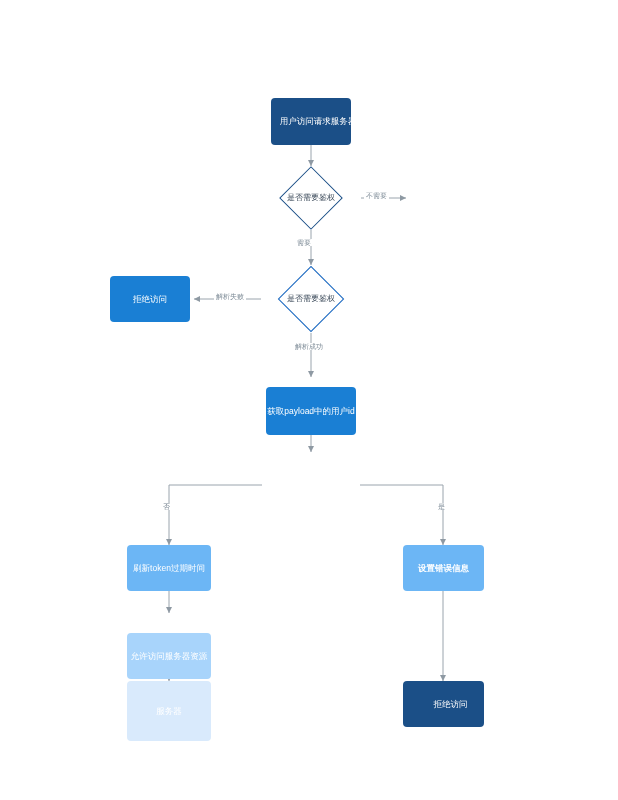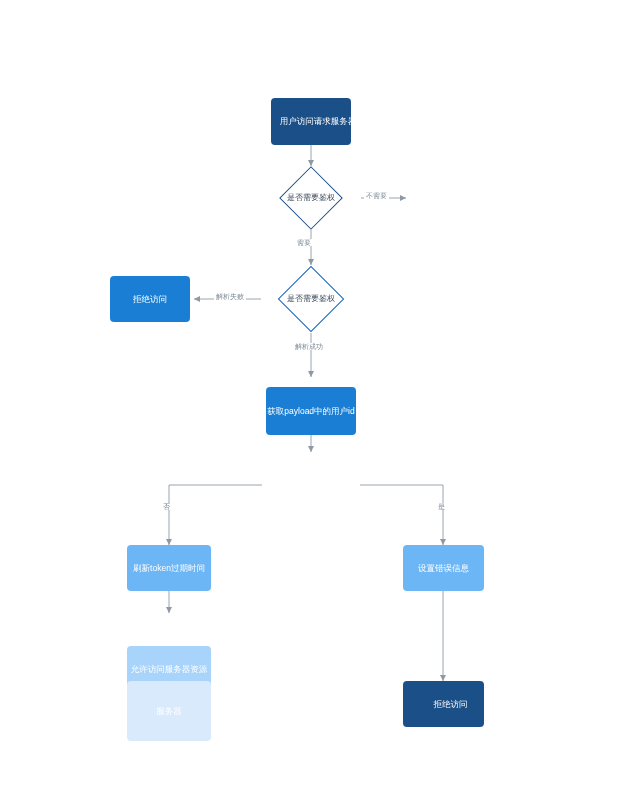--- a/index.html
+++ b/index.html
@@ -157,29 +157,29 @@
 
   <div class="node rect blue" style="left:266px; top:379px; width:90px; height:48px;margin-top:8px;">
     <span class="node-label">获取payload中的用户id</span>
   </div>
 
 
   <div class="node rect lightblue" style="left:127px; top:545px; width:84px; height:46px;">
     <span class="node-label">刷新token过期时间</span>
   </div>
 
-  <div class="node rect palerblue" style="left:127px; top:646px; width:84px; height:46px;">
+  <div class="node rect palerblue" style="left:127px; top:633px; width:84px; height:46px;">
     <span class="node-label">允许访问服务器资源</span>
   </div>
 
   <div class="node rect palest" style="left:127px; top:681px; width:84px; height:60px;">
     <span class="node-label">服务器</span>
   </div>
 
-  <div class="node rect lightblue" style="left:403px; top:545px; width:81px; height:46px;">
+  <div class="node rect lightblue" style="left:403px; top:545px; width:81px; height:46px;font-weight:bold;">
     <span class="node-label">设置错误信息</span>
   </div>
 
   <div class="node rect navy" style="left:403px; top:681px; width:81px; height:46px;">
     <span class="node-label">拒绝访问</span>
   </div>
 
   <div class="edge-label" style="left:364px; top:192px;">不需要</div>
 
   <div class="edge-label" style="left:295px; top:239px;">需要</div>

